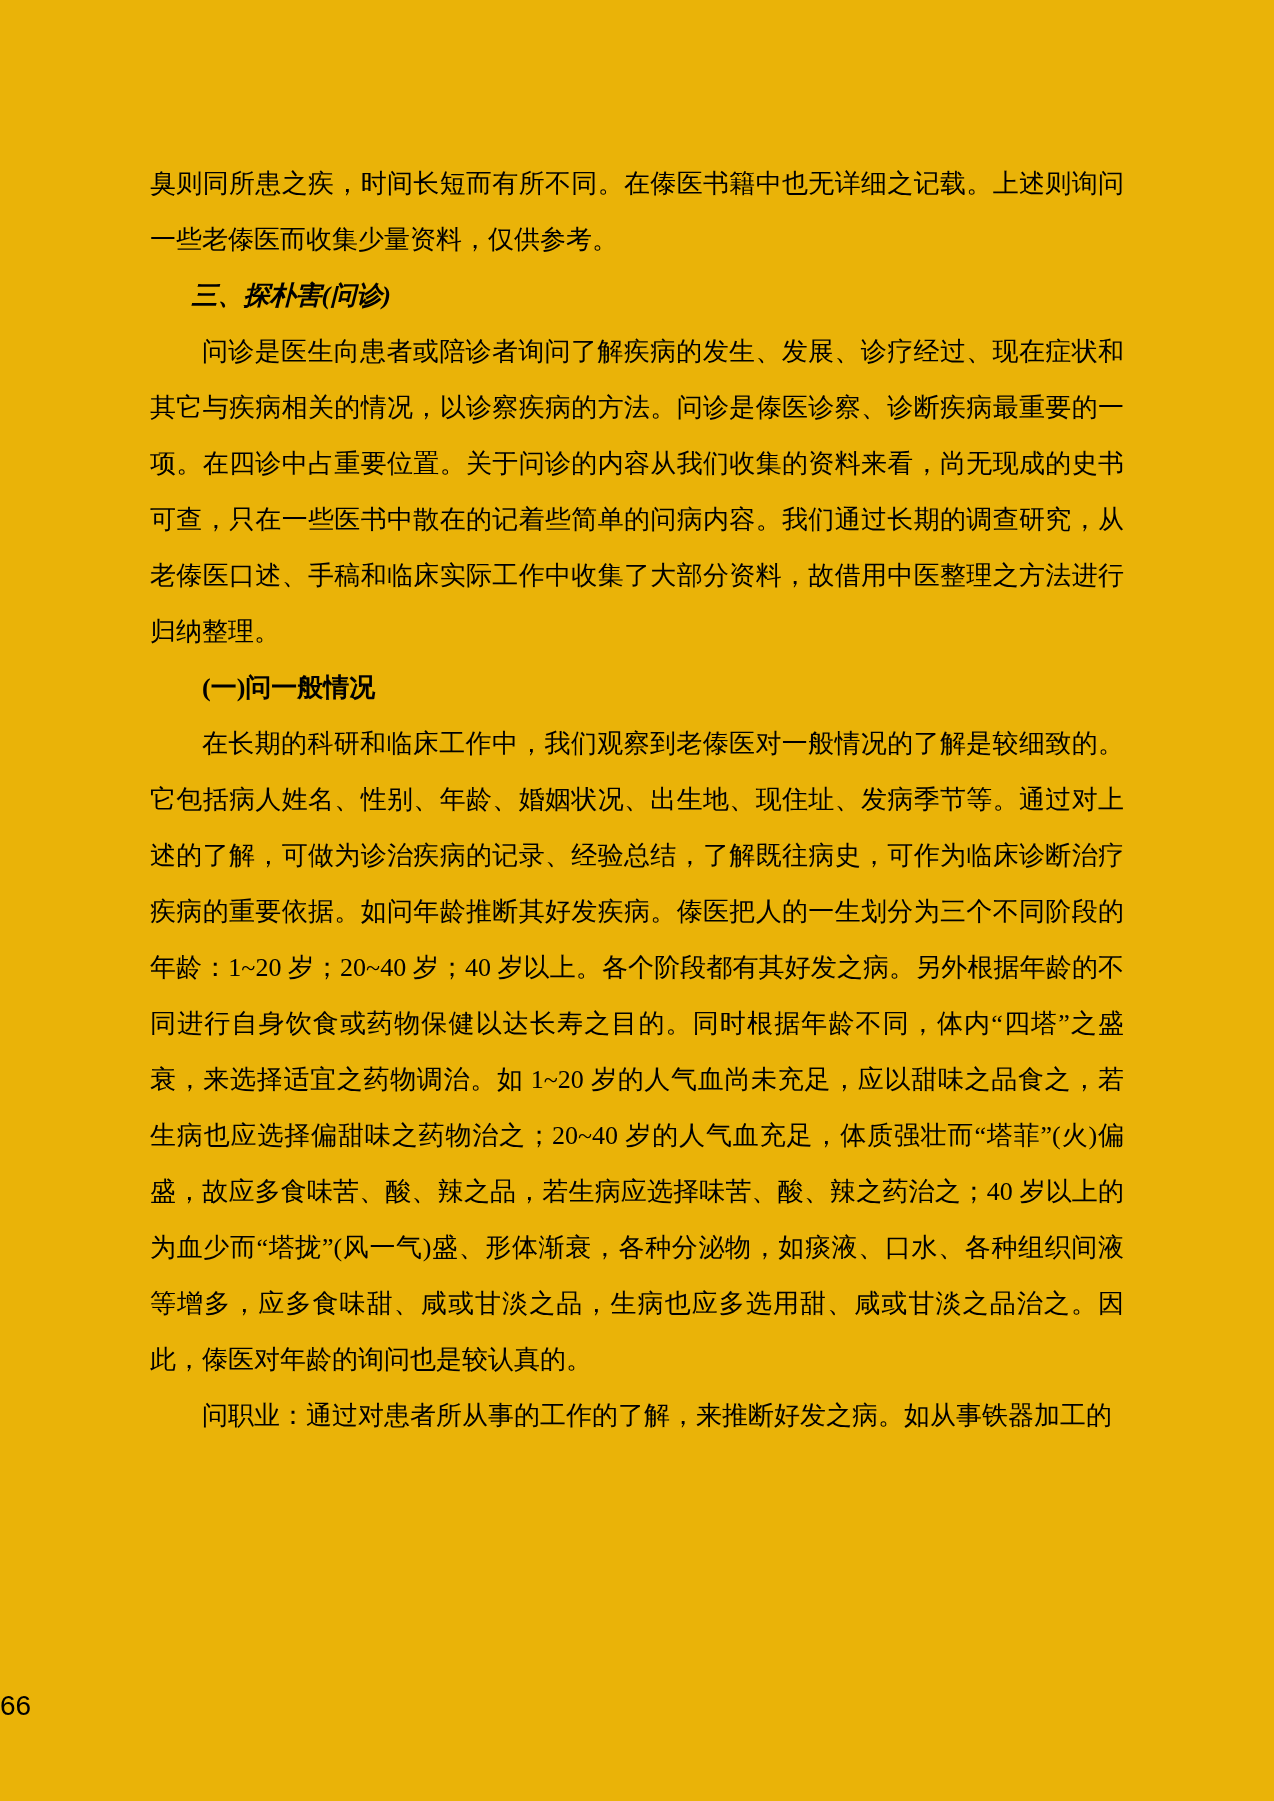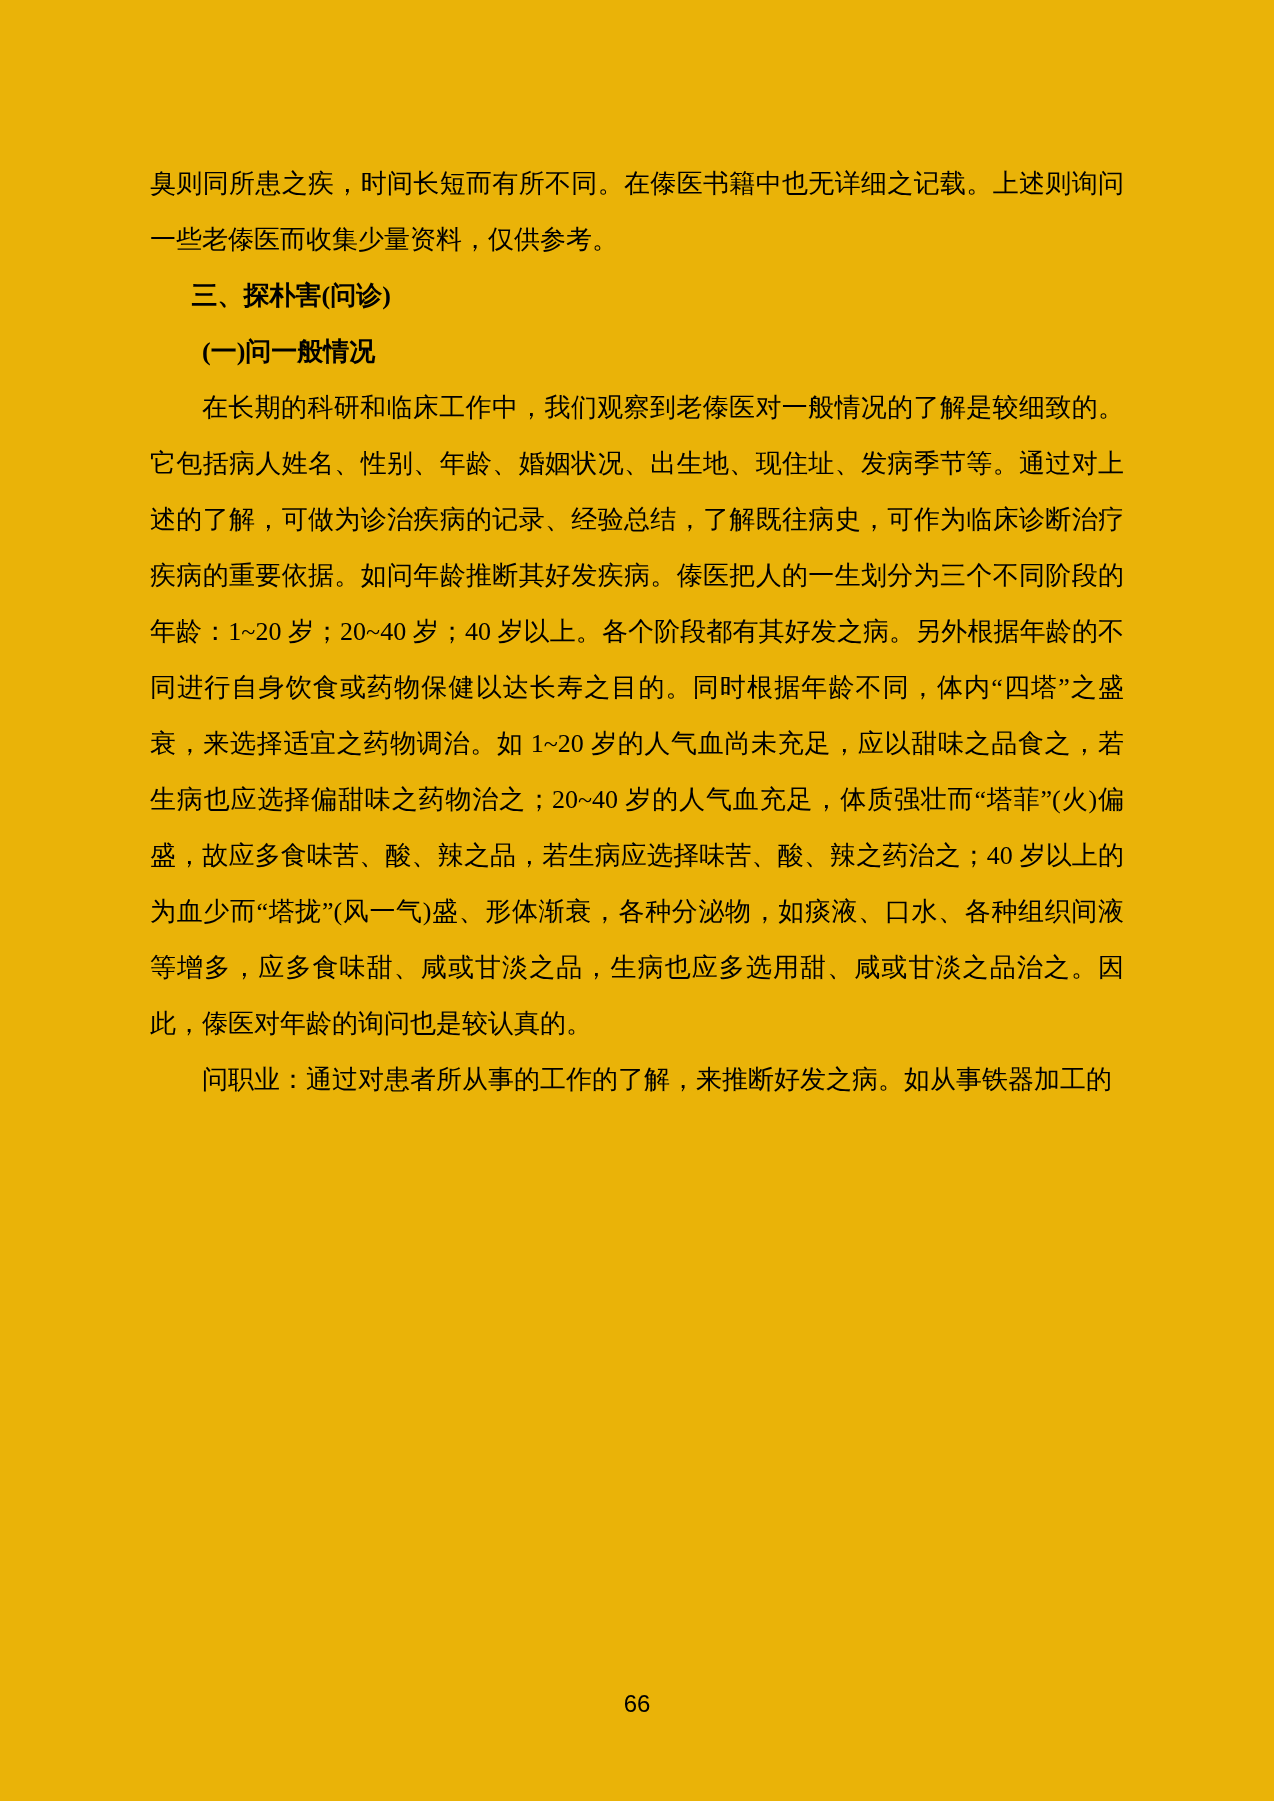--- a/index.html
+++ b/index.html
@@ -31,42 +31,44 @@
     margin: 0;
     text-indent: 2em;
   }
   .para.no-indent {
     text-indent: 0;
   }
   .heading {
     margin: 0;
     font-weight: bold;
     text-indent: 1.6em;
+    font-style: italic;
   }
   .subheading {
     margin: 0;
     font-weight: bold;
     text-indent: 2em;
   }
   .page-number {
     position: absolute;
     left: 0;
     top: 1690px;
     width: 100%;
-    text-align: center;
-    font-size: 24px;
+    text-align: left;
+    font-size: 28px;
     font-family: "Liberation Sans", "DejaVu Sans", sans-serif;
     color: #000000;
   }
 </style>
 </head>
 <body>
 
 <div class="page">
   <div class="content">
     <p class="para no-indent">臭则同所患之疾，时间长短而有所不同。在傣医书籍中也无详细之记载。上述则询问一些老傣医而收集少量资料，仅供参考。</p>
     <p class="heading">三、探朴害(问诊)</p>
+    <p class="para">问诊是医生向患者或陪诊者询问了解疾病的发生、发展、诊疗经过、现在症状和其它与疾病相关的情况，以诊察疾病的方法。问诊是傣医诊察、诊断疾病最重要的一项。在四诊中占重要位置。关于问诊的内容从我们收集的资料来看，尚无现成的史书可查，只在一些医书中散在的记着些简单的问病内容。我们通过长期的调查研究，从老傣医口述、手稿和临床实际工作中收集了大部分资料，故借用中医整理之方法进行归纳整理。</p>
     <p class="subheading">(一)问一般情况</p>
     <p class="para">在长期的科研和临床工作中，我们观察到老傣医对一般情况的了解是较细致的。它包括病人姓名、性别、年龄、婚姻状况、出生地、现住址、发病季节等。通过对上述的了解，可做为诊治疾病的记录、经验总结，了解既往病史，可作为临床诊断治疗疾病的重要依据。如问年龄推断其好发疾病。傣医把人的一生划分为三个不同阶段的年龄：1~20 岁；20~40 岁；40 岁以上。各个阶段都有其好发之病。另外根据年龄的不同进行自身饮食或药物保健以达长寿之目的。同时根据年龄不同，体内“四塔”之盛衰，来选择适宜之药物调治。如 1~20 岁的人气血尚未充足，应以甜味之品食之，若生病也应选择偏甜味之药物治之；20~40 岁的人气血充足，体质强壮而“塔菲”(火)偏盛，故应多食味苦、酸、辣之品，若生病应选择味苦、酸、辣之药治之；40 岁以上的为血少而“塔拢”(风一气)盛、形体渐衰，各种分泌物，如痰液、口水、各种组织间液等增多，应多食味甜、咸或甘淡之品，生病也应多选用甜、咸或甘淡之品治之。因此，傣医对年龄的询问也是较认真的。</p>
     <p class="para">问职业：通过对患者所从事的工作的了解，来推断好发之病。如从事铁器加工的</p>
   </div>
   <div class="page-number">66</div>
 </div>
 
 </body></html>

